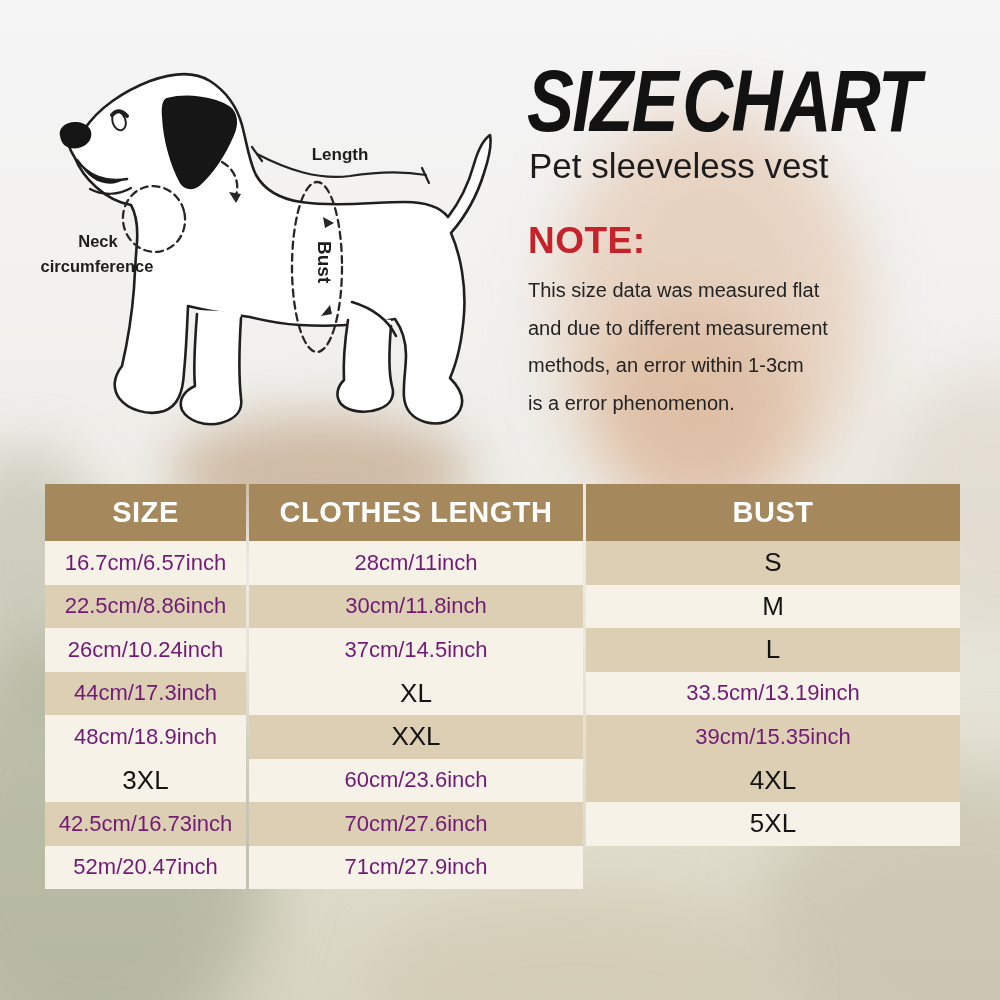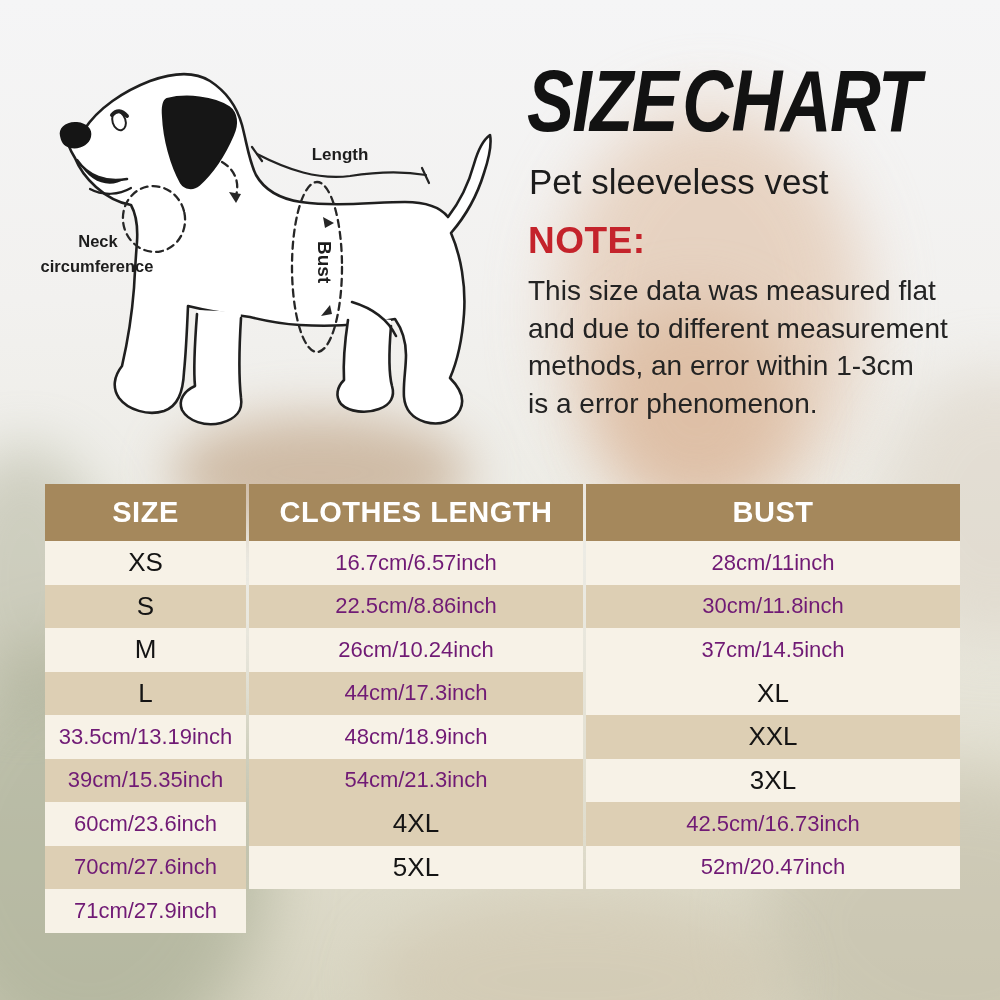--- a/index.html
+++ b/index.html
@@ -19,23 +19,23 @@
   .bb7{left:370px;top:895px;width:410px;height:170px;background:#cfc3ab;opacity:.5;filter:blur(30px);}
   .bb8{left:-60px;top:445px;width:170px;height:270px;background:#a9ab92;opacity:.45;filter:blur(28px);}
 
   .layer{position:absolute;z-index:2;}
 
   .title{
     left:527px;top:57px;font-size:88px;line-height:1;font-weight:bold;font-style:italic;
     letter-spacing:-2px;word-spacing:-16px;color:#121212;white-space:nowrap;
     transform:scaleX(.8);transform-origin:left top;
   }
-  .subtitle{left:529px;top:146px;font-size:35px;color:#1c1c1c;white-space:nowrap;margin-top:16px;}
+  .subtitle{left:529px;top:146px;font-size:35px;color:#1c1c1c;white-space:nowrap;}
   .note-label{left:528px;top:220px;font-size:37px;font-weight:bold;letter-spacing:.5px;color:#c4232b;}
-  .note-text{left:528px;top:272px;width:455px;font-size:28px;line-height:37.5px;color:#232323;}
+  .note-text{left:528px;top:272px;width:455px;font-size:20px;line-height:37.5px;color:#232323;}
 
   .dog-svg{position:absolute;left:10px;top:50px;width:510px;height:430px;z-index:2;}
   .dog-line{fill:none;stroke:#1f1f1f;stroke-width:2.6;stroke-linecap:round;stroke-linejoin:round;}
   .dog-fill{fill:#ffffff;stroke:#1f1f1f;stroke-width:2.6;stroke-linejoin:round;}
   .dog-white{fill:#ffffff;stroke:none;}
   .dash{fill:none;stroke:#262626;stroke-width:2.3;stroke-dasharray:7 5;stroke-linecap:round;}
   .dim{fill:none;stroke:#222;stroke-width:2.2;stroke-linecap:round;}
   .dog-label{font-family:"Liberation Sans",sans-serif;font-weight:bold;fill:#1d1d1d;}
 
   
@@ -168,37 +168,35 @@
     <div>and due to different measurement</div>
     <div>methods, an error within 1-3cm</div>
     <div>is a error phenomenon.</div>
   </div>
 
   <div class="size-table" id="size-table">
     <div class="cell hcell">SIZE</div>
     <div class="cell hcell">CLOTHES LENGTH</div>
     <div class="cell hcell">BUST</div>
 
-  <div class="cell r-cream c-size">XS</div>
       <div class="cell r-cream c-val">16.7cm/6.57inch</div>
       <div class="cell r-cream c-val">28cm/11inch</div>
       <div class="cell r-tan c-size">S</div>
       <div class="cell r-tan c-val">22.5cm/8.86inch</div>
       <div class="cell r-tan c-val">30cm/11.8inch</div>
       <div class="cell r-cream c-size">M</div>
       <div class="cell r-cream c-val">26cm/10.24inch</div>
       <div class="cell r-cream c-val">37cm/14.5inch</div>
       <div class="cell r-tan c-size">L</div>
       <div class="cell r-tan c-val">44cm/17.3inch</div>
       <div class="cell r-cream c-size">XL</div>
       <div class="cell r-cream c-val">33.5cm/13.19inch</div>
       <div class="cell r-cream c-val">48cm/18.9inch</div>
       <div class="cell r-tan c-size">XXL</div>
       <div class="cell r-tan c-val">39cm/15.35inch</div>
-      <div class="cell r-tan c-val">54cm/21.3inch</div>
       <div class="cell r-cream c-size">3XL</div>
       <div class="cell r-cream c-val">60cm/23.6inch</div>
       <div class="cell r-tan c-size">4XL</div>
       <div class="cell r-tan c-val">42.5cm/16.73inch</div>
       <div class="cell r-tan c-val">70cm/27.6inch</div>
       <div class="cell r-cream c-size">5XL</div>
       <div class="cell r-cream c-val">52m/20.47inch</div>
       <div class="cell r-cream c-val">71cm/27.9inch</div>
     </div>
 

